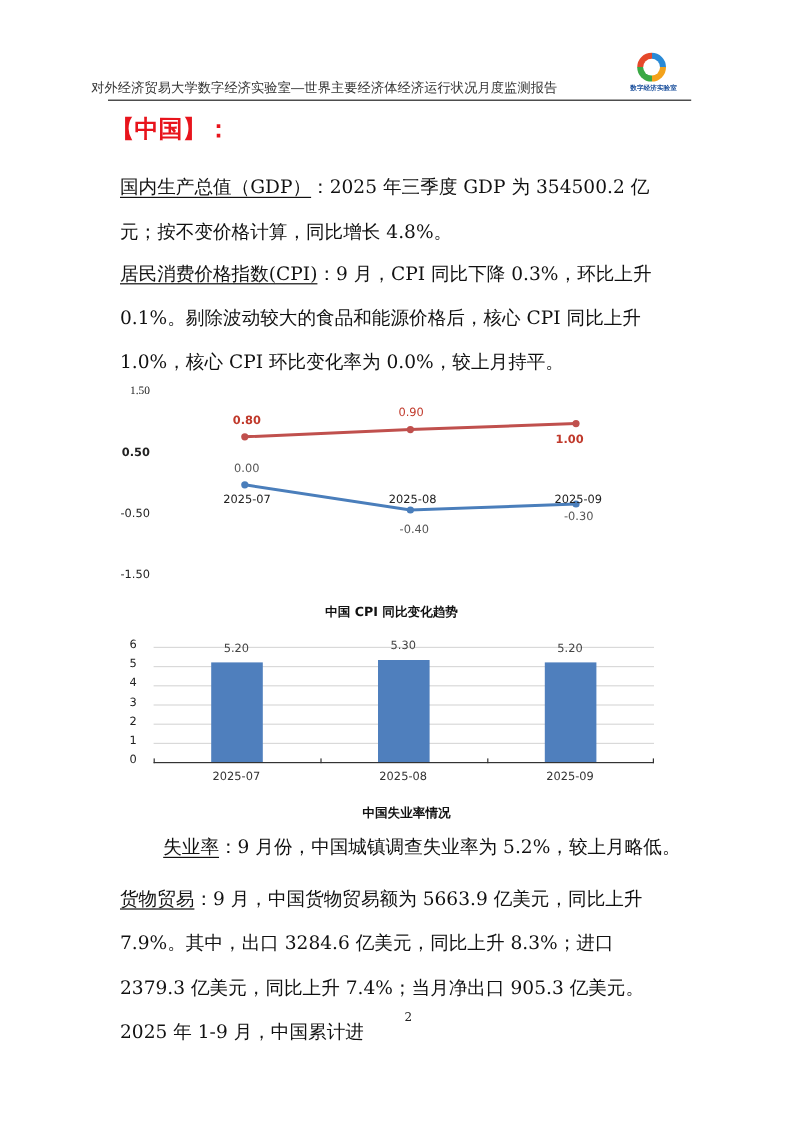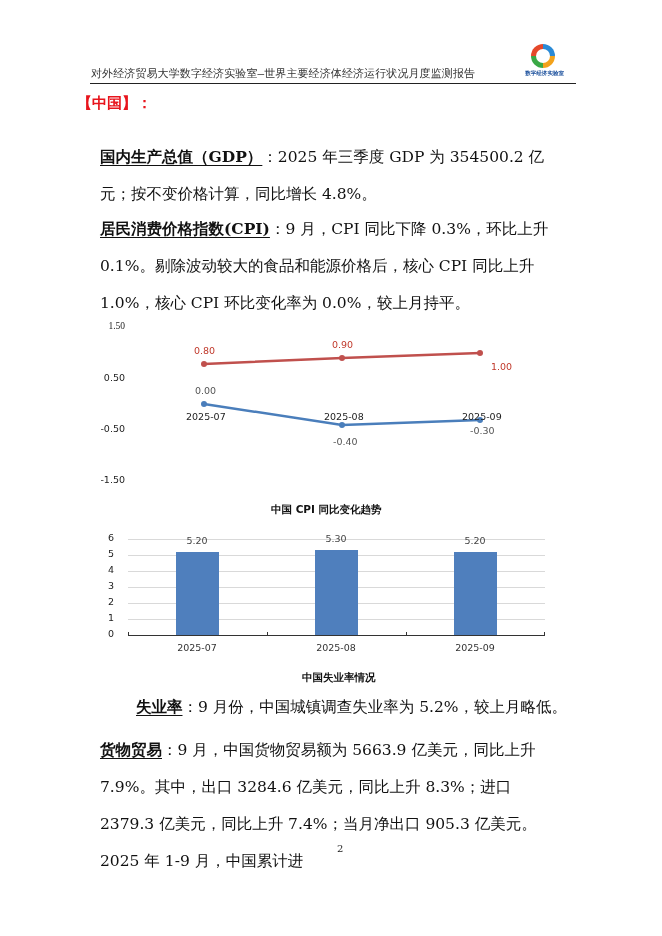--- a/index.html
+++ b/index.html
@@ -1,30 +1,30 @@
 <!DOCTYPE html>
 <html><head>
 <meta charset="utf-8">
 <style>
   * { margin:0; padding:0; box-sizing:border-box; }
   html, body { width:662px; height:936px; background:#ffffff; overflow:hidden; }
   body { position:relative; font-family:"DejaVu Serif","Liberation Serif",serif; color:#111; }
 
-  .header-text { position:absolute; left:91px; top:66px; font-size:11px; color:#333; letter-spacing:0.1px; font-family:Liberation Mono, monospace; }
+  .header-text { position:absolute; left:76px; top:66px; font-size:11px; color:#333; letter-spacing:0.1px; font-family:Liberation Sans, sans-serif; }
   .header-rule { position:absolute; left:90px; top:83px; width:486px; height:1px; background:#222; }
   .logo { position:absolute; left:522px; top:44px; width:44px; height:36px; }
   .logo-circle { position:absolute; left:9px; top:0; width:24px; height:24px; border-radius:50%;
      background: conic-gradient(#2a8ad6 0 25%, #f3a21b 25% 50%, #3aa845 50% 75%, #e5482a 75% 100%); }
   .logo-inner { position:absolute; left:5px; top:5px; width:14px; height:14px; border-radius:50%; background:#fff; }
   .logo-text { position:absolute; left:0; top:26px; width:44px; font-size:6.5px; color:#1a4f9c; font-weight:bold; text-align:center; white-space:nowrap; font-family:"DejaVu Sans",sans-serif; transform:scale(0.85); transform-origin:center top; }
 
-  .section-title { position:absolute; left:77px; top:94px; font-size:15px; font-weight:bold; color:#e8141c; font-family:"DejaVu Sans",sans-serif; }
+  .section-title { position:absolute; left:92px; top:94px; font-size:20px; font-weight:bold; color:#e8141c; font-family:"DejaVu Sans",sans-serif; }
 
   .para { position:absolute; left:100px; width:462px; font-size:15.5px; line-height:37px; color:#111; font-family:"DejaVu Serif","Liberation Serif",serif; }
-  .para .lbl { font-weight:bold; text-decoration:underline; text-underline-offset:3px; }
+  .para .lbl { font-weight:normal; text-decoration:underline; text-underline-offset:3px; }
 
   #p-gdp { top:138px; }
   #p-cpi { top:210px; }
   #p-unemp { top:688px;margin-left:36px; }
   #p-trade { top:731px; }
 
   
   .line-chart { position:absolute; left:95px; top:315px; width:450px; height:180px; }
   .ytick { position:absolute; font-size:9.5px; color:#222; font-family:"DejaVu Sans",sans-serif; text-align:right; width:30px; }
   .xcat { position:absolute; font-size:9.5px; color:#222; font-family:"DejaVu Sans",sans-serif; }
@@ -67,38 +67,38 @@
 <div class="para" id="p-gdp">
   <span class="lbl">国内生产总值（GDP）</span><span>：2025 年三季度 GDP 为 354500.2 亿元；按不变价格计算，同比增长 4.8%。</span>
 </div>
 
 <div class="para" id="p-cpi">
   <span class="lbl">居民消费价格指数(CPI)</span><span>：9 月，CPI 同比下降 0.3%，环比上升 0.1%。剔除波动较大的食品和能源价格后，核心 CPI 同比上升 1.0%，核心 CPI 环比变化率为 0.0%，较上月持平。</span>
 </div>
 
 <div class="line-chart">
   <div class="ytick" style="left:0;top:6px;font-family:Liberation Serif, serif;">1.50</div>
-  <div class="ytick" style="left:0;top:57px;">0.50</div>
+  <div class="ytick" style="left:0;top:57px;font-weight:bold;">0.50</div>
   <div class="ytick" style="left:0;top:108px;">-0.50</div>
   <div class="ytick" style="left:0;top:159px;">-1.50</div>
 
   <svg width="450" height="180" style="position:absolute;left:0;top:0;">
     <polyline points="109,49 247,43 385,38" fill="none" stroke="#c0504d" stroke-width="2.5"></polyline>
     <circle cx="109" cy="49" r="3" fill="#c0504d"></circle>
     <circle cx="247" cy="43" r="3" fill="#c0504d"></circle>
     <circle cx="385" cy="38" r="3" fill="#c0504d"></circle>
     <polyline points="109,89 247,110 385,105" fill="none" stroke="#4a7ebb" stroke-width="2.5"></polyline>
     <circle cx="109" cy="89" r="3" fill="#4a7ebb"></circle>
     <circle cx="247" cy="110" r="3" fill="#4a7ebb"></circle>
     <circle cx="385" cy="105" r="3" fill="#4a7ebb"></circle>
   </svg>
 
-  <div class="dlabel red" style="left:99px;top:30px;">0.80</div>
+  <div class="dlabel red" style="left:99px;top:30px;font-weight:bold;">0.80</div>
   <div class="dlabel red" style="left:237px;top:24px;">0.90</div>
-  <div class="dlabel red" style="left:396px;top:46px;">1.00</div>
+  <div class="dlabel red" style="left:368px;top:46px;font-weight:bold;">1.00</div>
   <div class="dlabel gray" style="left:100px;top:70px;">0.00</div>
   <div class="dlabel gray" style="left:238px;top:121px;">-0.40</div>
   <div class="dlabel gray" style="left:375px;top:110px;">-0.30</div>
 
   <div class="xcat" style="left:91px;top:96px;">2025-07</div>
   <div class="xcat" style="left:229px;top:96px;">2025-08</div>
   <div class="xcat" style="left:367px;top:96px;">2025-09</div>
 
 </div>
 

